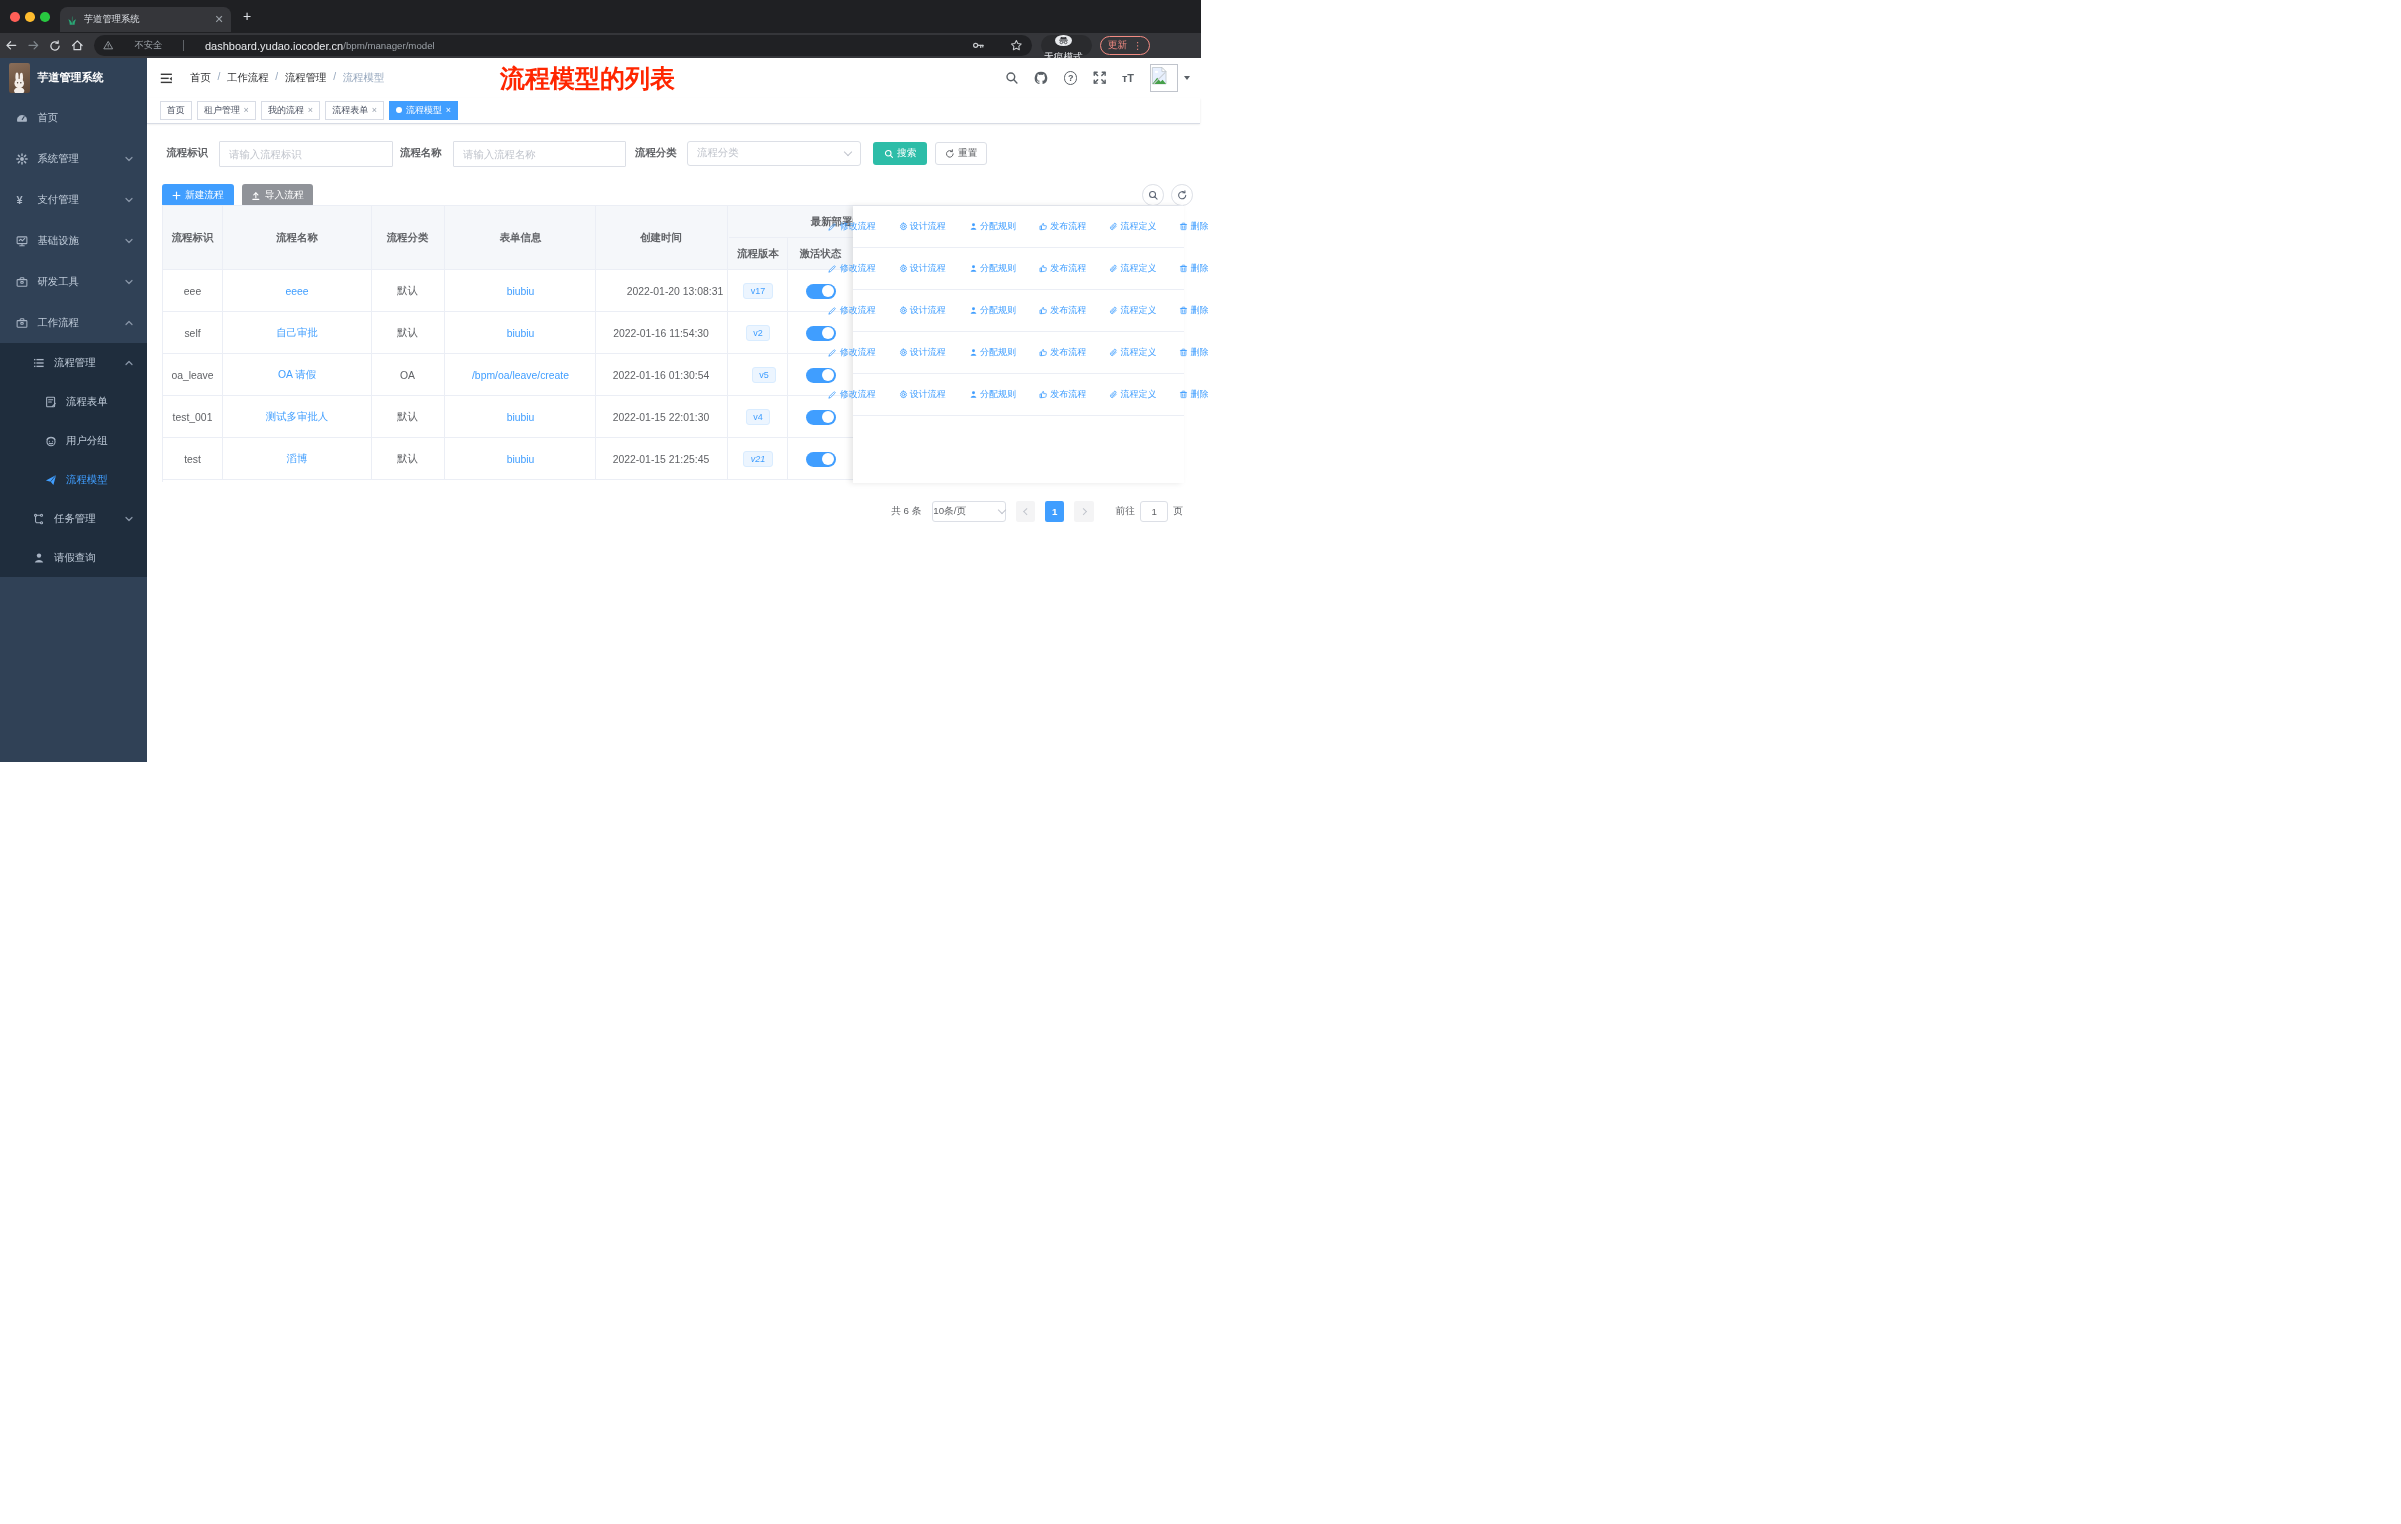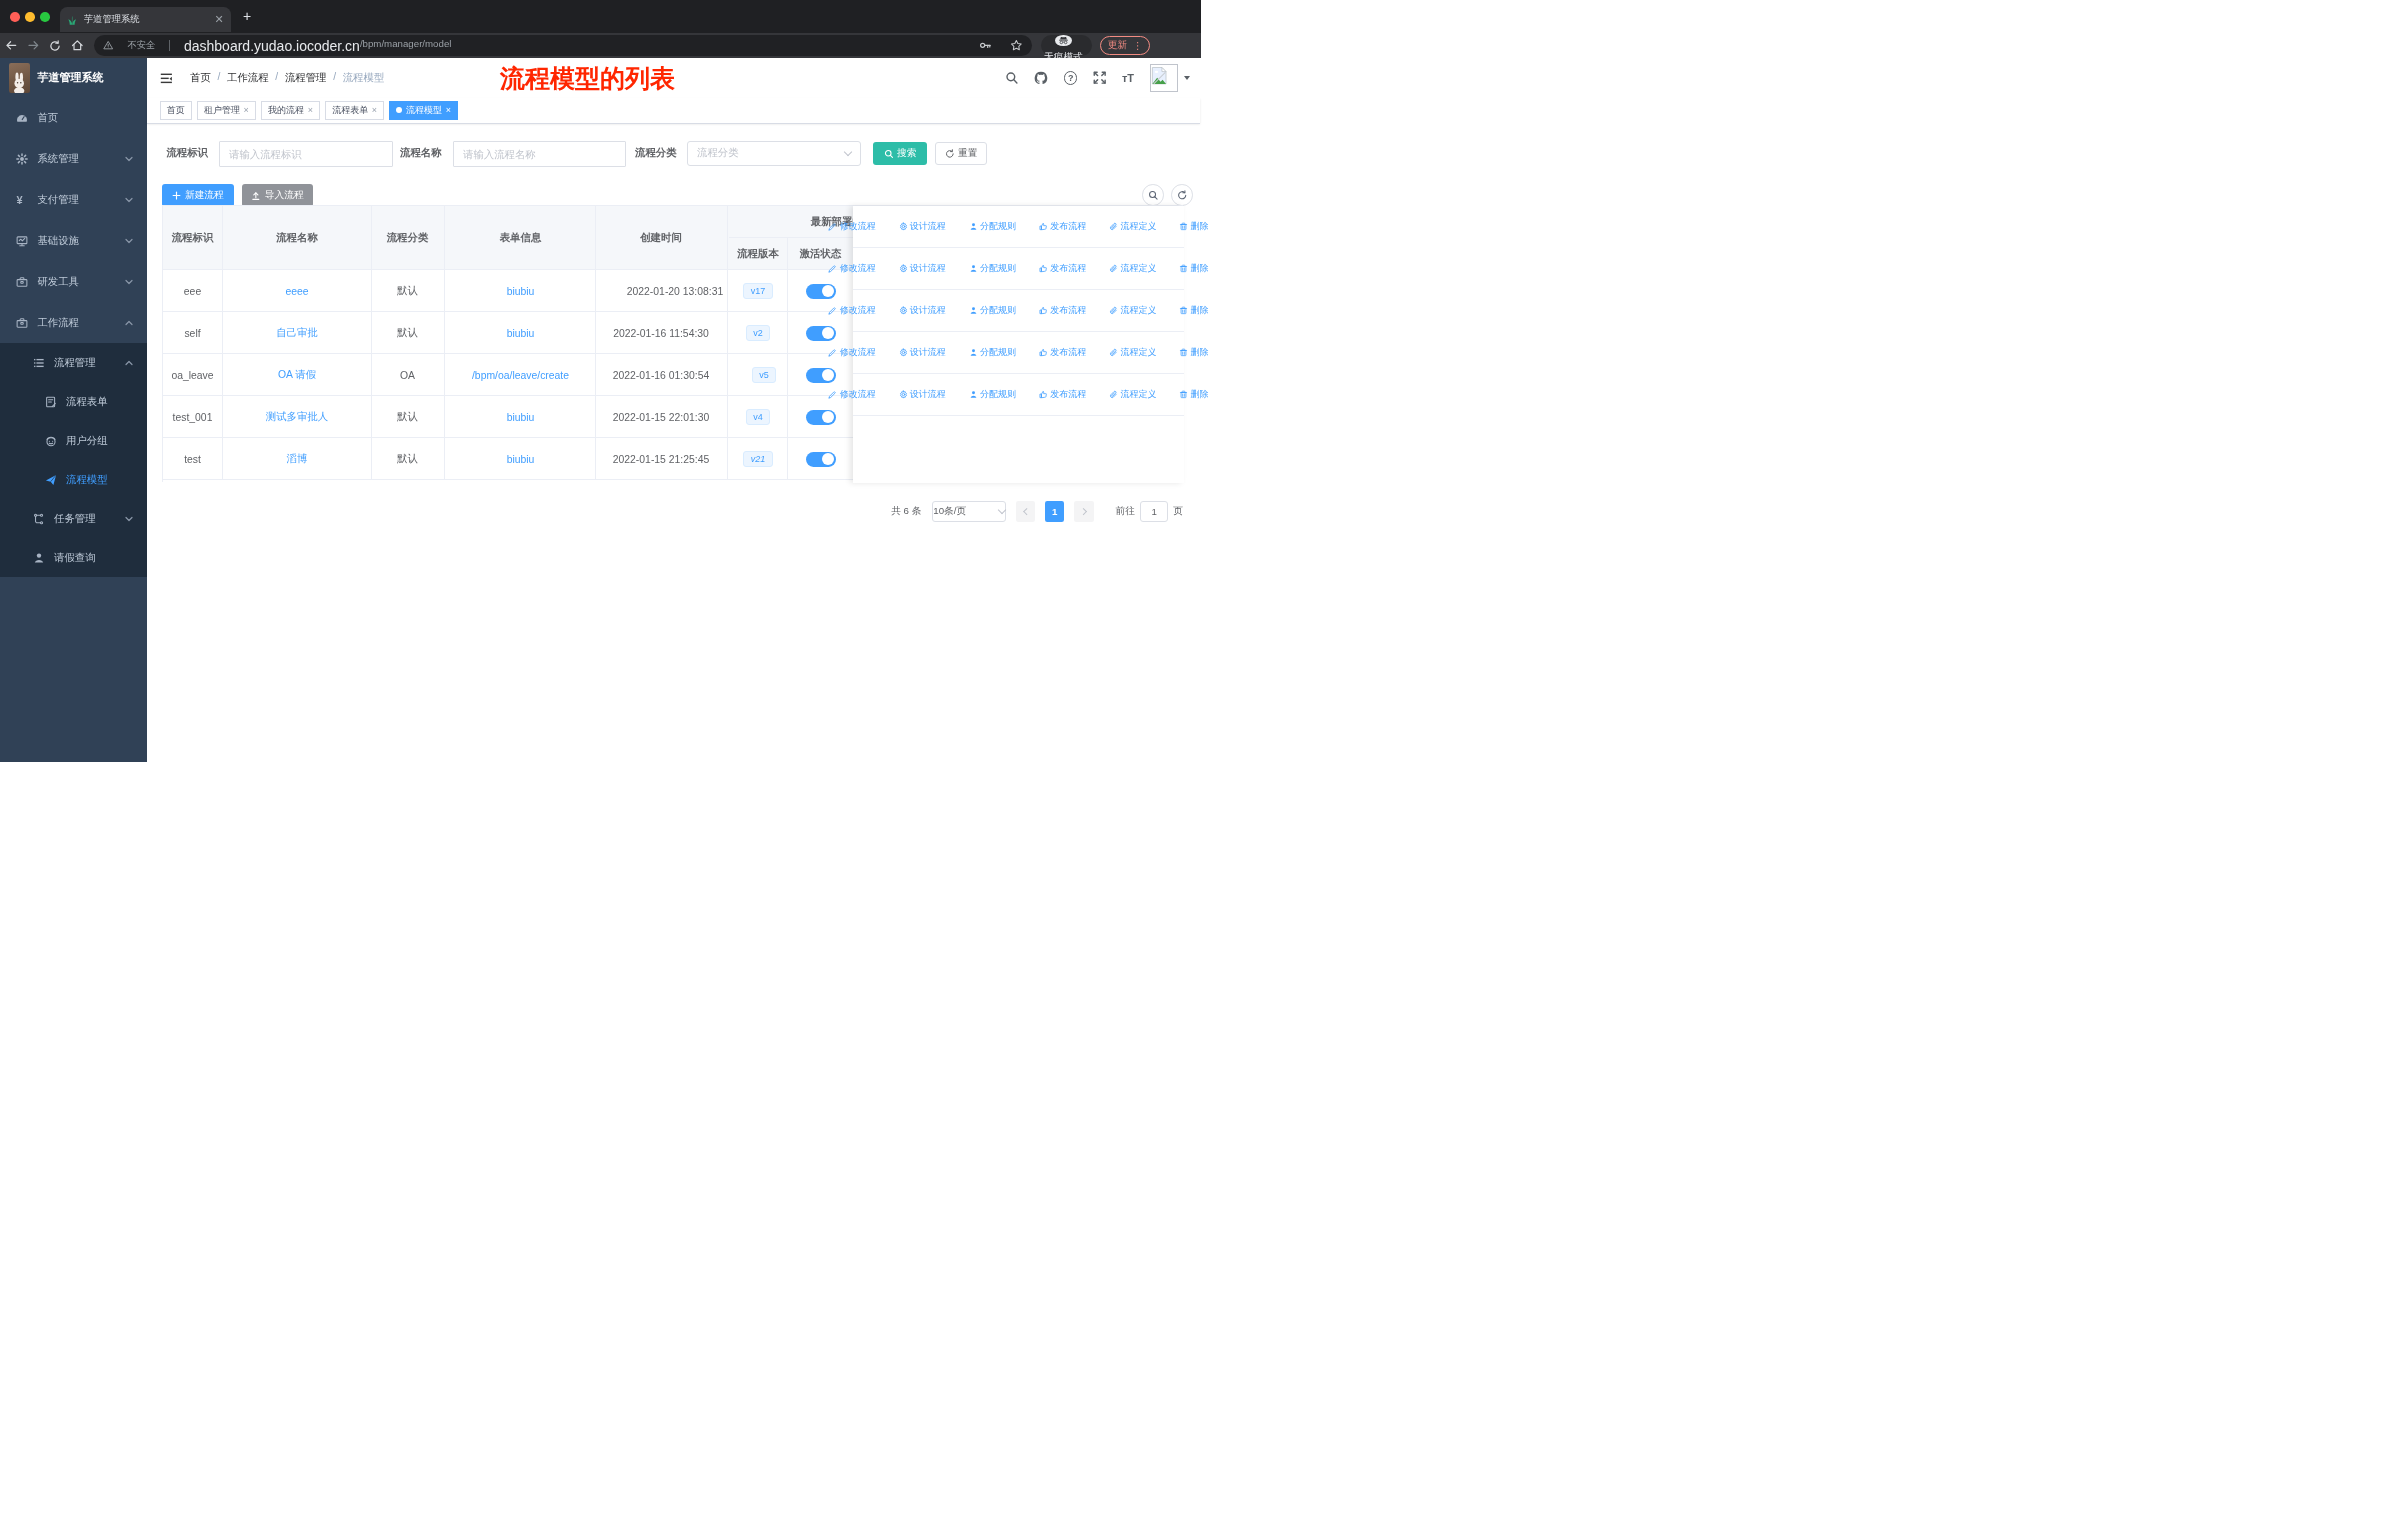--- a/index.html
+++ b/index.html
@@ -12,24 +12,24 @@
   .traffic { position:absolute; top:12px; width:9.7px; height:9.7px; border-radius:50%; }
   #browser-tab { position:absolute; left:60px; top:7.4px; width:171px; height:25px; background:#35363a;
     border-radius:7.4px 7.4px 0 0; display:flex; align-items:center; padding:0 7.4px; gap:6px; }
   #tab-title { color:#dee1e6; font-size:9.3px; flex:1; white-space:nowrap; overflow:hidden; }
   .tab-close { color:#9aa0a6; font-size:11px; cursor:pointer; }
   #new-tab { position:absolute; left:243px; top:10.4px; color:#dee1e6; font-size:14px; line-height:12px; }
   #btoolbar { position:absolute; left:0; top:33px; width:1201px; height:25px; background:#35363a;
     display:flex; align-items:center; }
   .navic { width:22px; display:flex; justify-content:center; color:#d5d8dc; }
   #omnibox { height:21px; background:#202124; border-radius:10.4px; margin-left:6px;
-    display:flex; align-items:center; padding:0 9px; gap:14px; width:938px; }
+    display:flex; align-items:center; padding:0 9px; gap:21px; width:938px; }
   #omni-sec { color:#9aa0a6; font-size:9.3px; white-space:nowrap; }
   .omni-div { width:0.7px; height:10.4px; background:#5f6368; }
-  #omni-host { color:#e8eaed; font-size:14px; white-space:nowrap; }
+  #omni-host { color:#e8eaed; font-size:11px; white-space:nowrap; }
   #omni-path { color:#9aa0a6; font-size:9.7px; white-space:nowrap; }
   #omni-spacer { flex:1; }
   #incog-chip { height:21px; background:#2a2b2e; border-radius:10.4px; display:flex; align-items:center;
     gap:5.2px; padding:0 9px 0 3px; margin-left:9px;flex-direction:column; }
   #incog-circ { width:16.4px; height:16.4px; border-radius:50%; background:#e8eaed; display:flex;
     align-items:center; justify-content:center; }
   #incog-label { color:#e8eaed; font-size:9.7px; white-space:nowrap; }
   #update-pill { height:19.4px; border:1.1px solid #f28b82; border-radius:10.4px; color:#f28b82;
     display:flex; align-items:center; gap:6px; padding:0 6.7px; margin-left:8.2px; font-size:9.7px; }
   #update-dots { letter-spacing:0; font-size:9.7px; color:#f28b82; }

